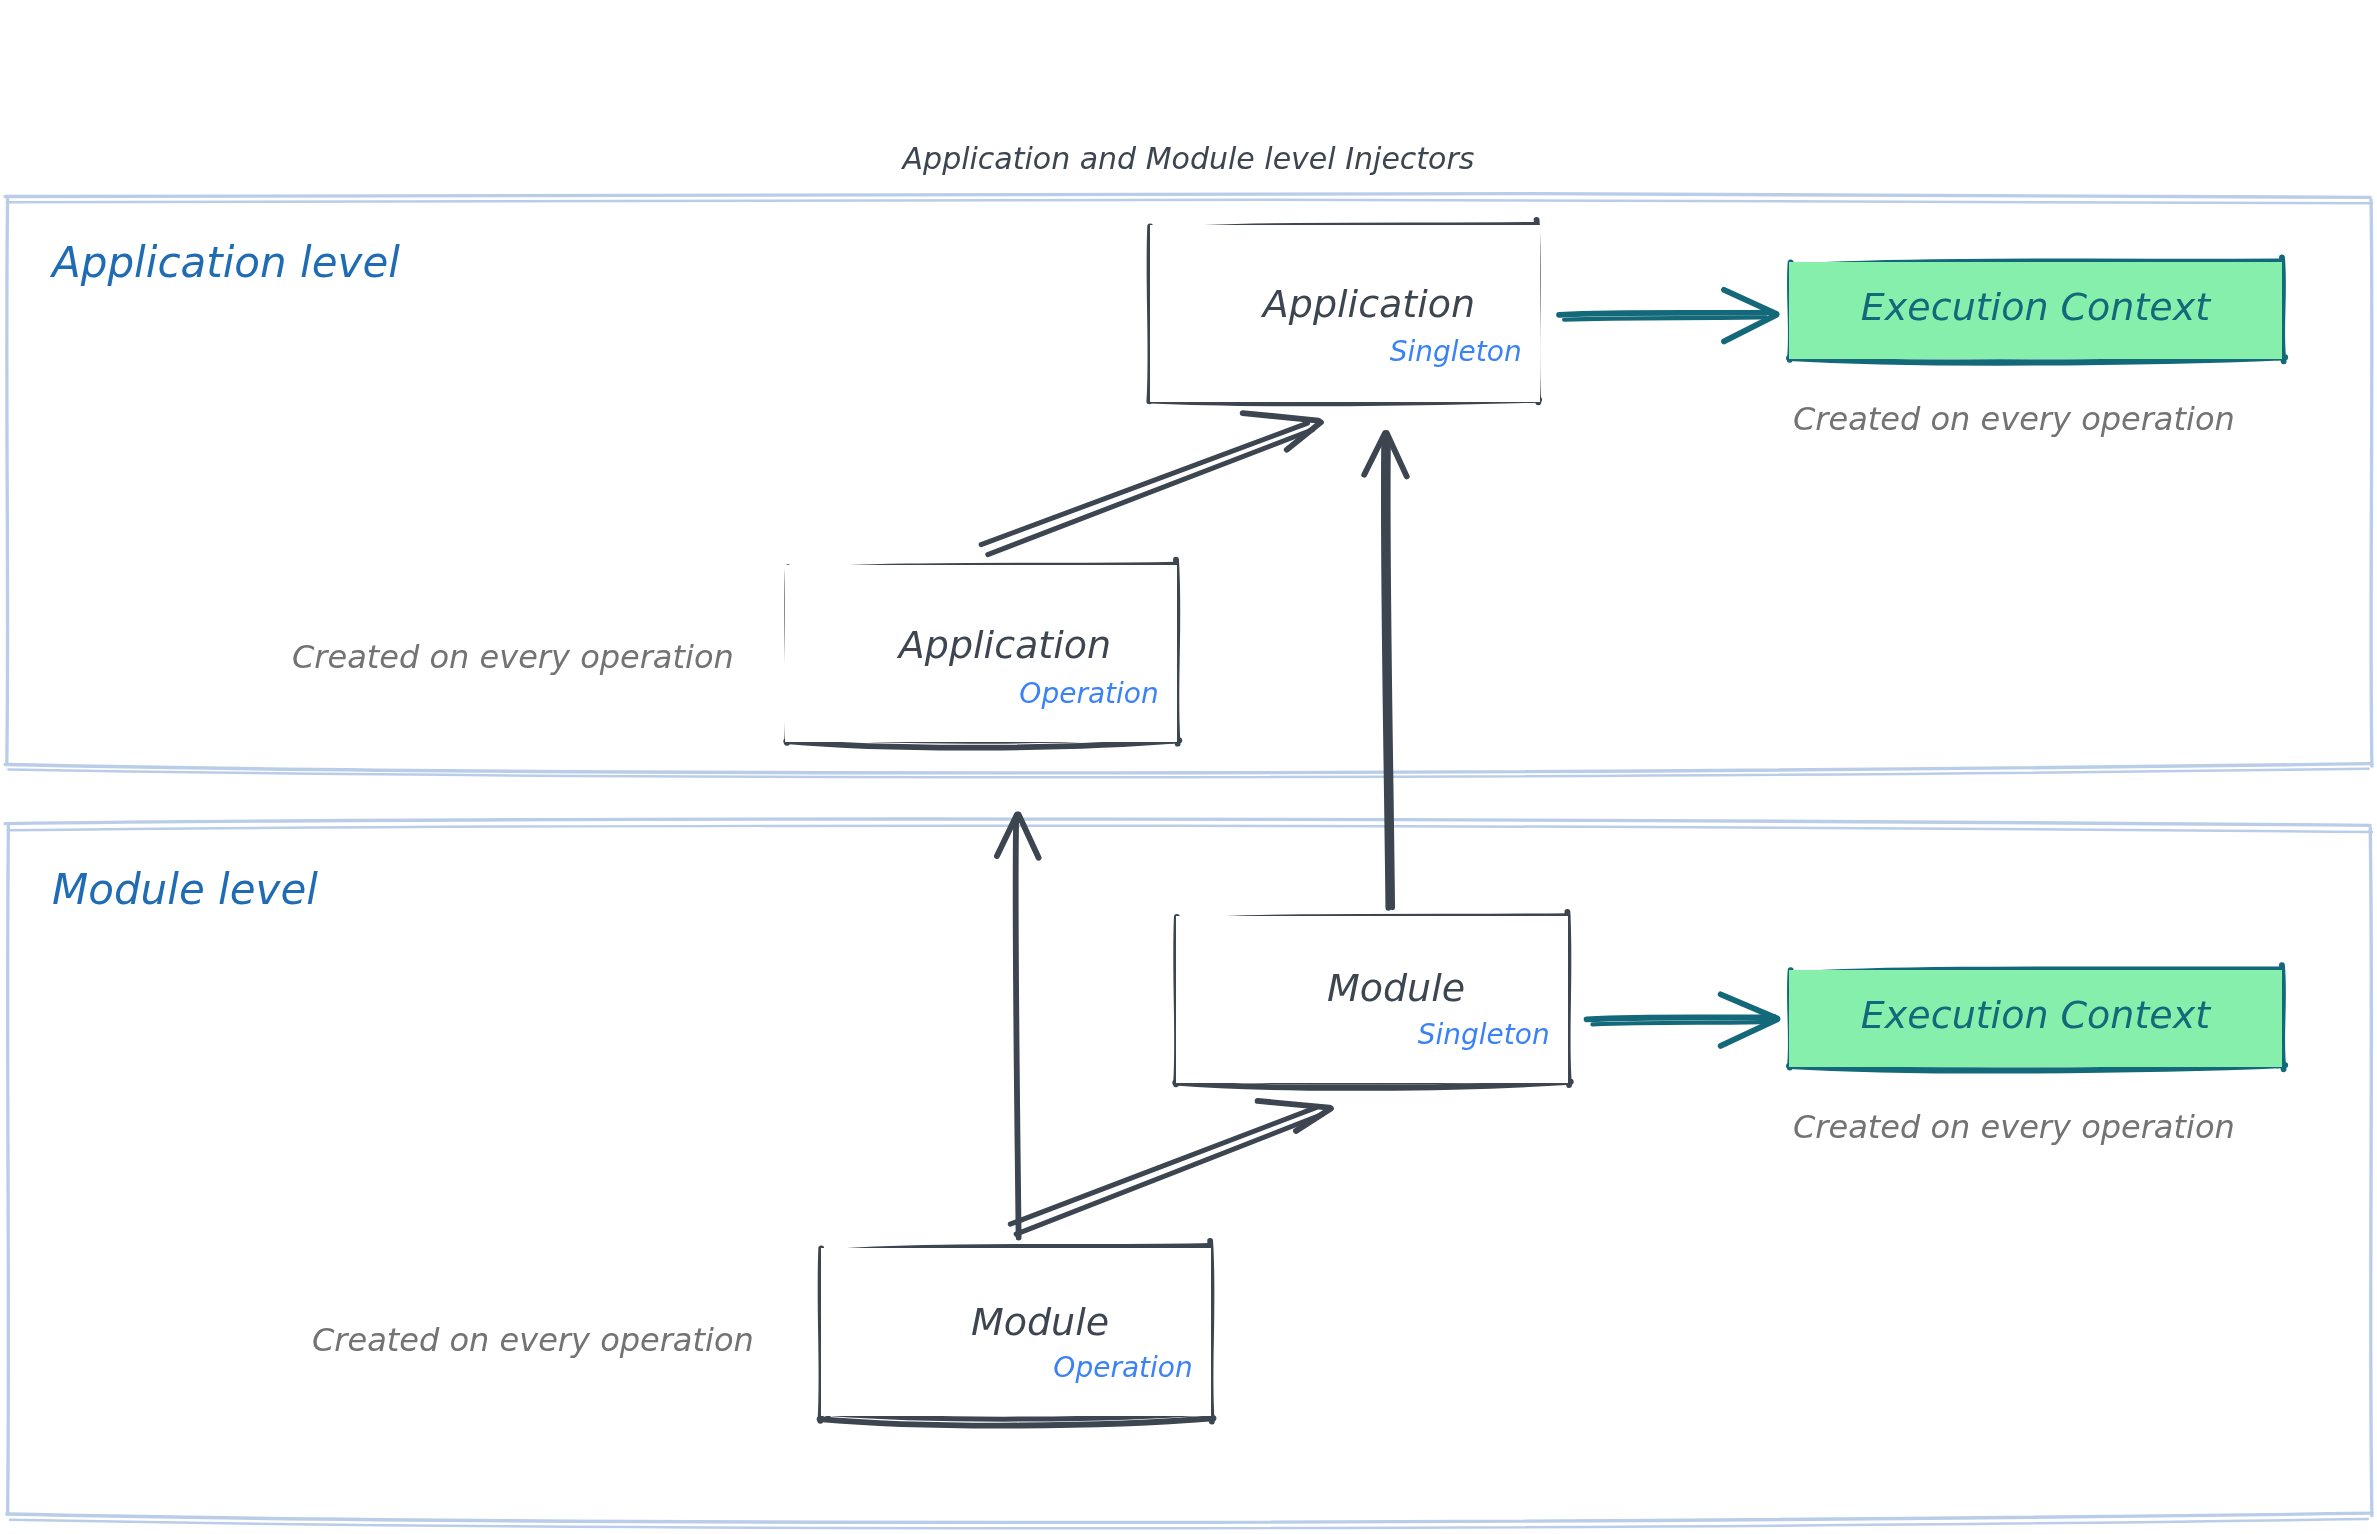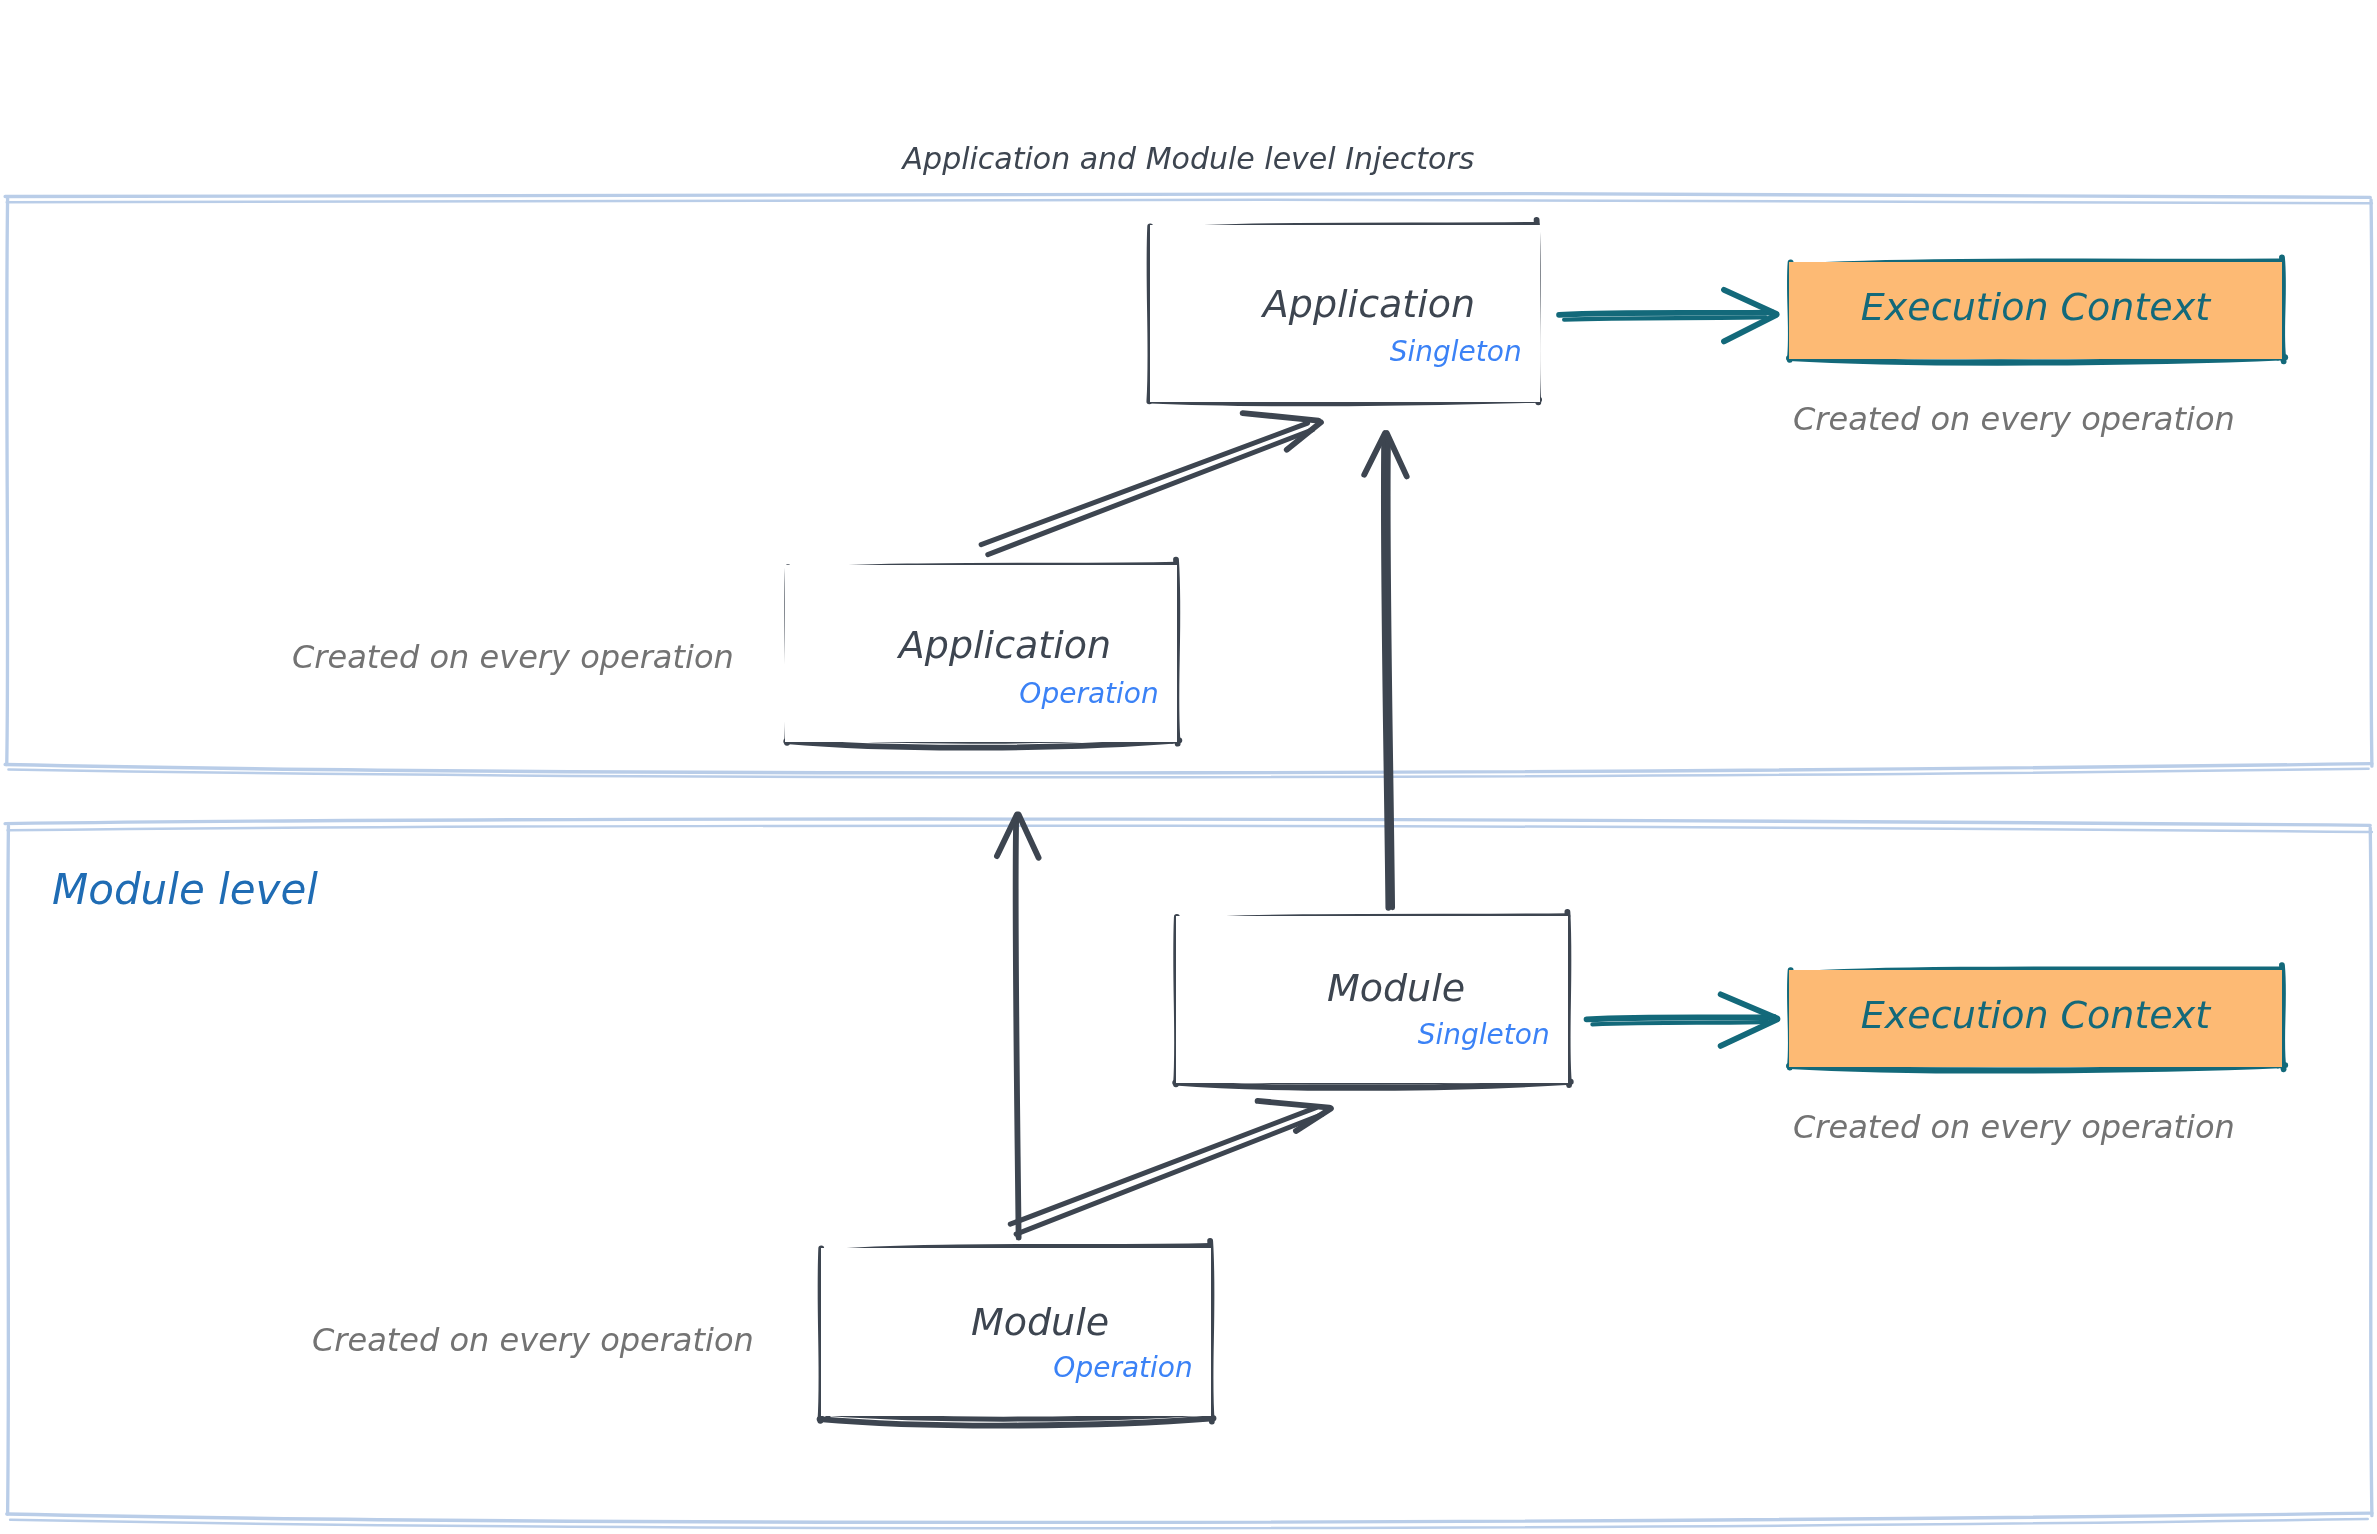--- a/index.html
+++ b/index.html
@@ -90,21 +90,21 @@
   #node-mod-singleton .tag  { top: 102px; }
 
   #node-mod-operation { left: 821px;  top: 1248px; width: 390px; height: 168px; }
   #node-mod-operation .main { top: 52px; }
   #node-mod-operation .tag  { top: 103px; }
 
   
   .exec {
     position: absolute;
     box-sizing: border-box;
-    background: #fdba74;
+    background: #86efac;
   }
   .exec .label {
     position: absolute;
     width: 100%;
     text-align: center;
     font-size: 38px;
     color: #13697a;
     font-style: italic;
   }
   #exec-app { left: 1789px; top: 262px;  width: 493px; height: 97px; }
@@ -254,20 +254,21 @@
     <g>
       <path class="ink" stroke-width="7" d="M1223 1486 C 1221 1300, 1218 1100, 1220 986"></path>
       <path class="ink" stroke-width="7" d="M1197 1028 L 1221 978"></path>
       <path class="ink" stroke-width="7" d="M1247 1030 L 1223 978"></path>
     </g>
   </svg>
 
 
   <div class="txt" id="subtitle">Application and Module level Injectors</div>
 
+  <div class="txt panel-label" id="label-app">Application level</div>
 
   <div class="txt panel-label" id="label-mod">Module level</div>
 
   <div class="node" id="node-app-singleton">
     <div class="main">Application</div>
     <div class="tag">Singleton</div>
   </div>
 
   <div class="node" id="node-app-operation">
     <div class="main">Application</div>

